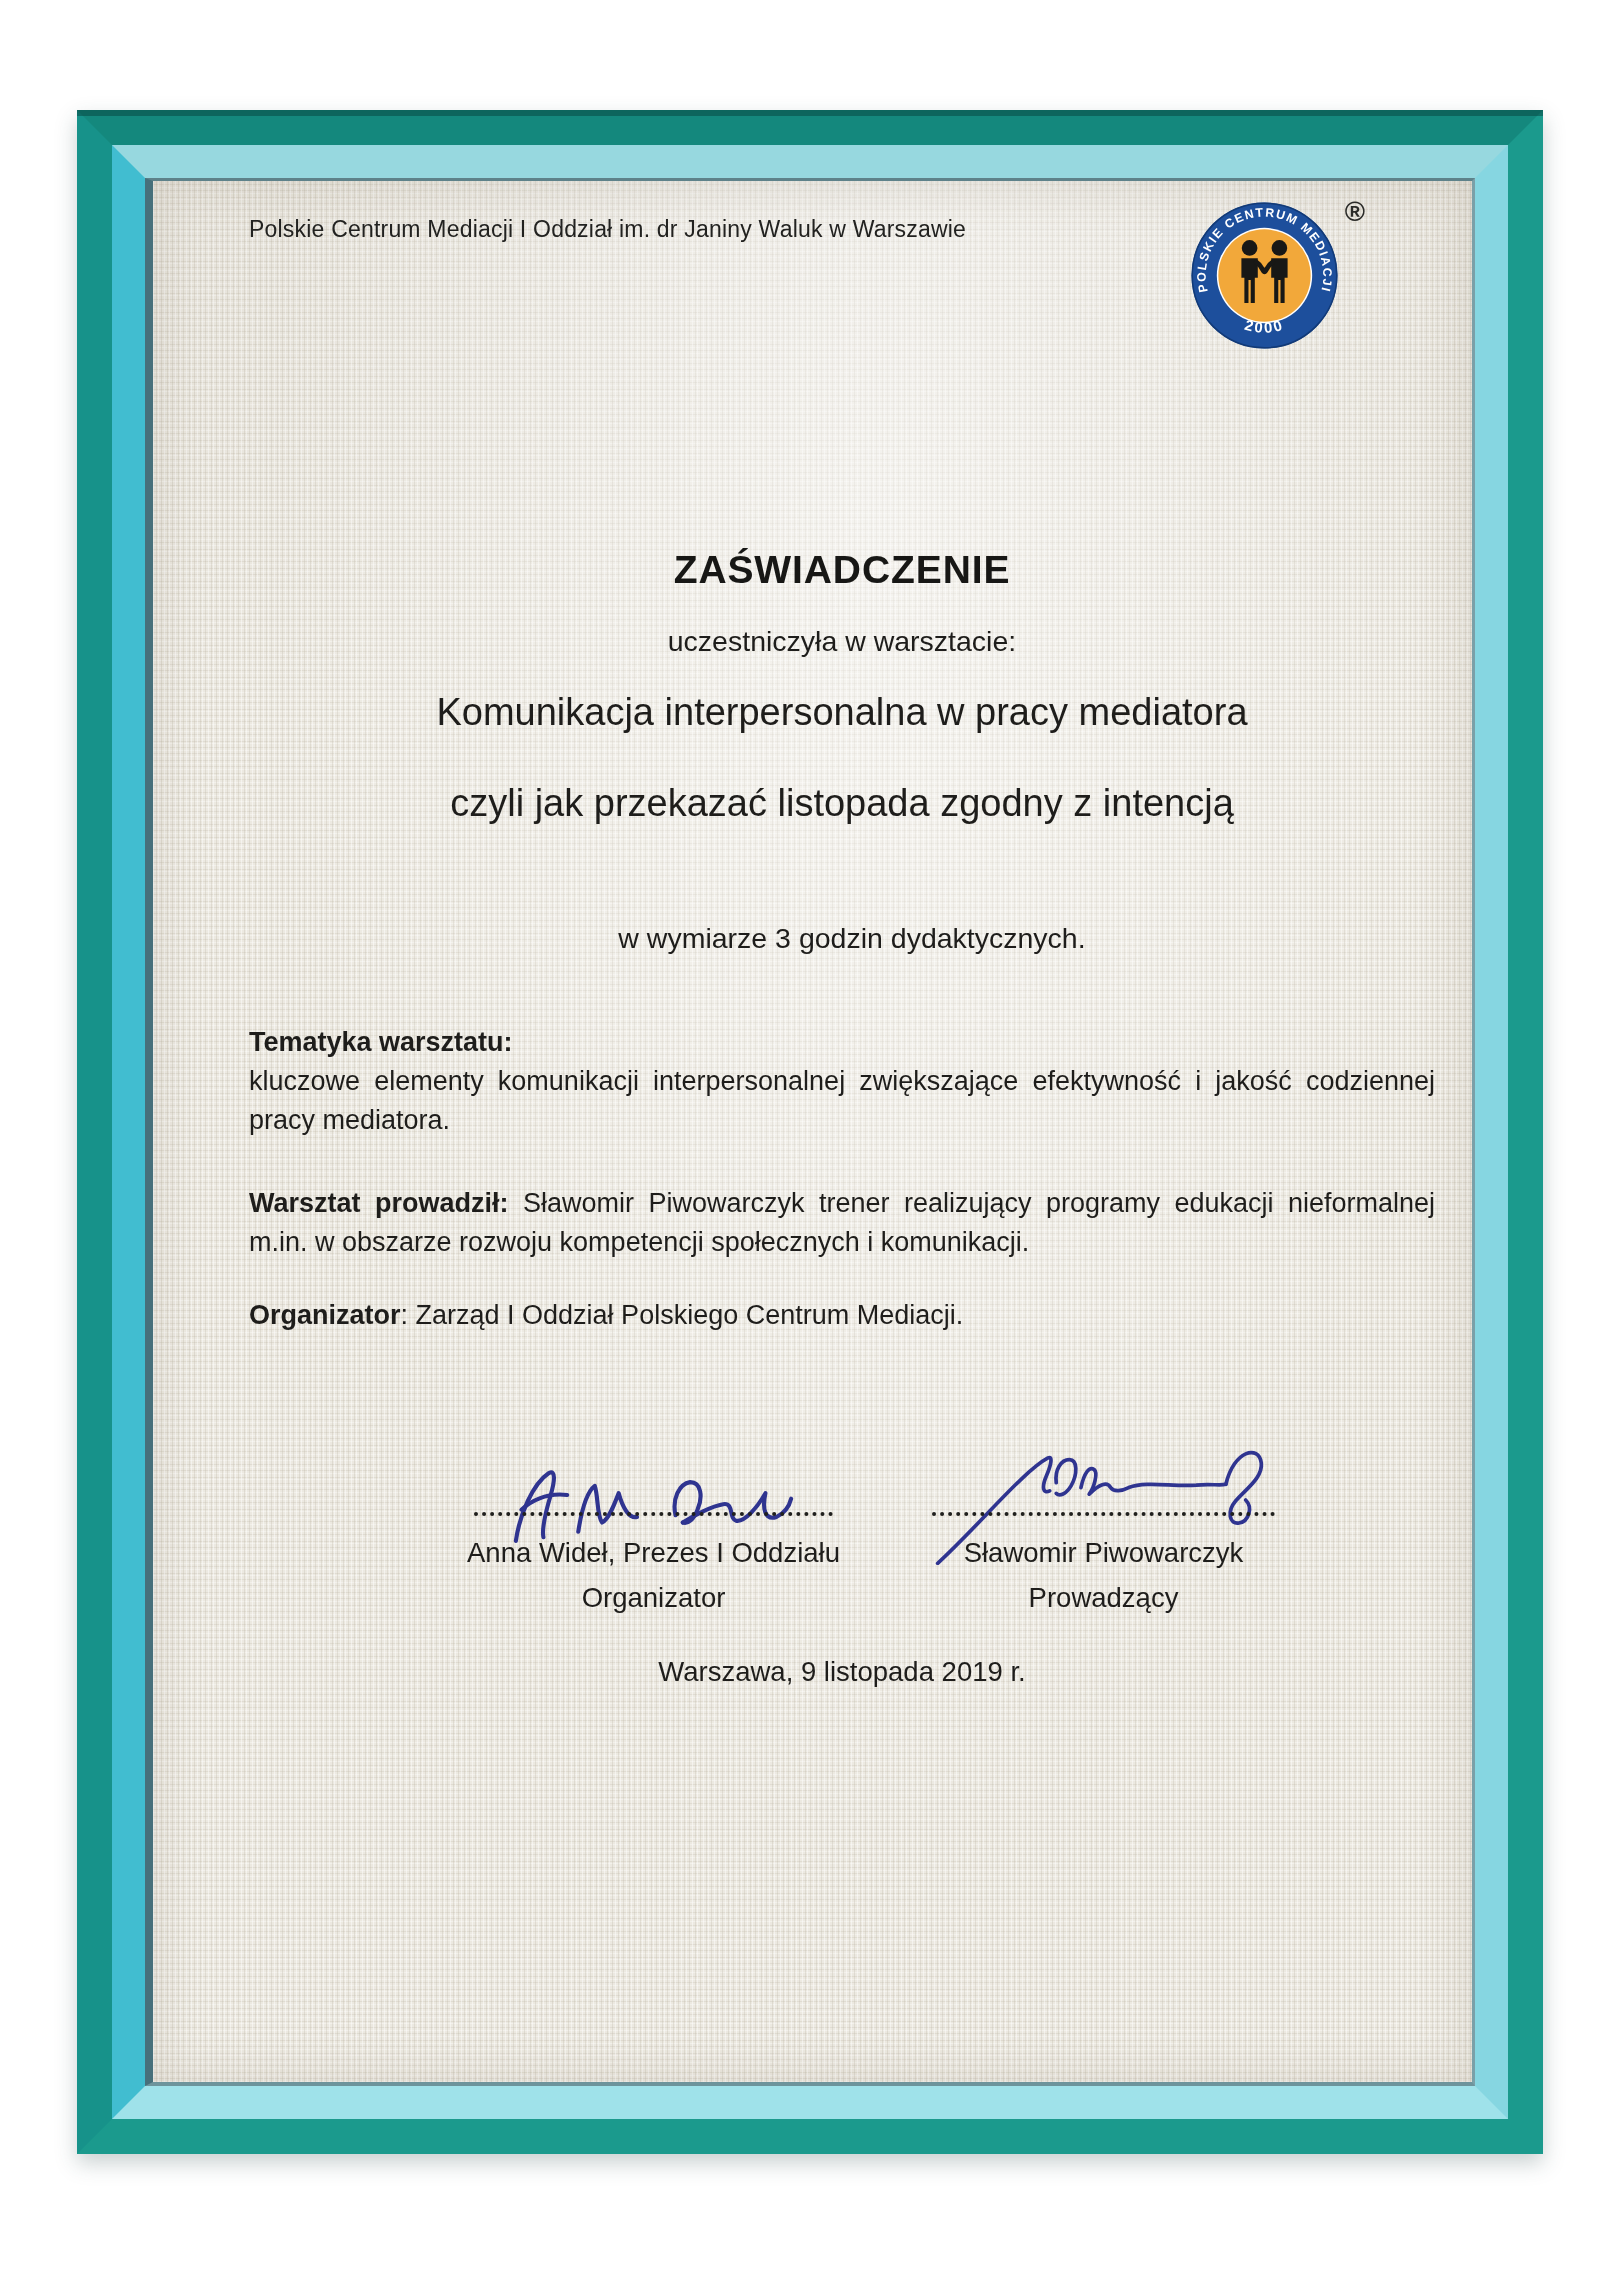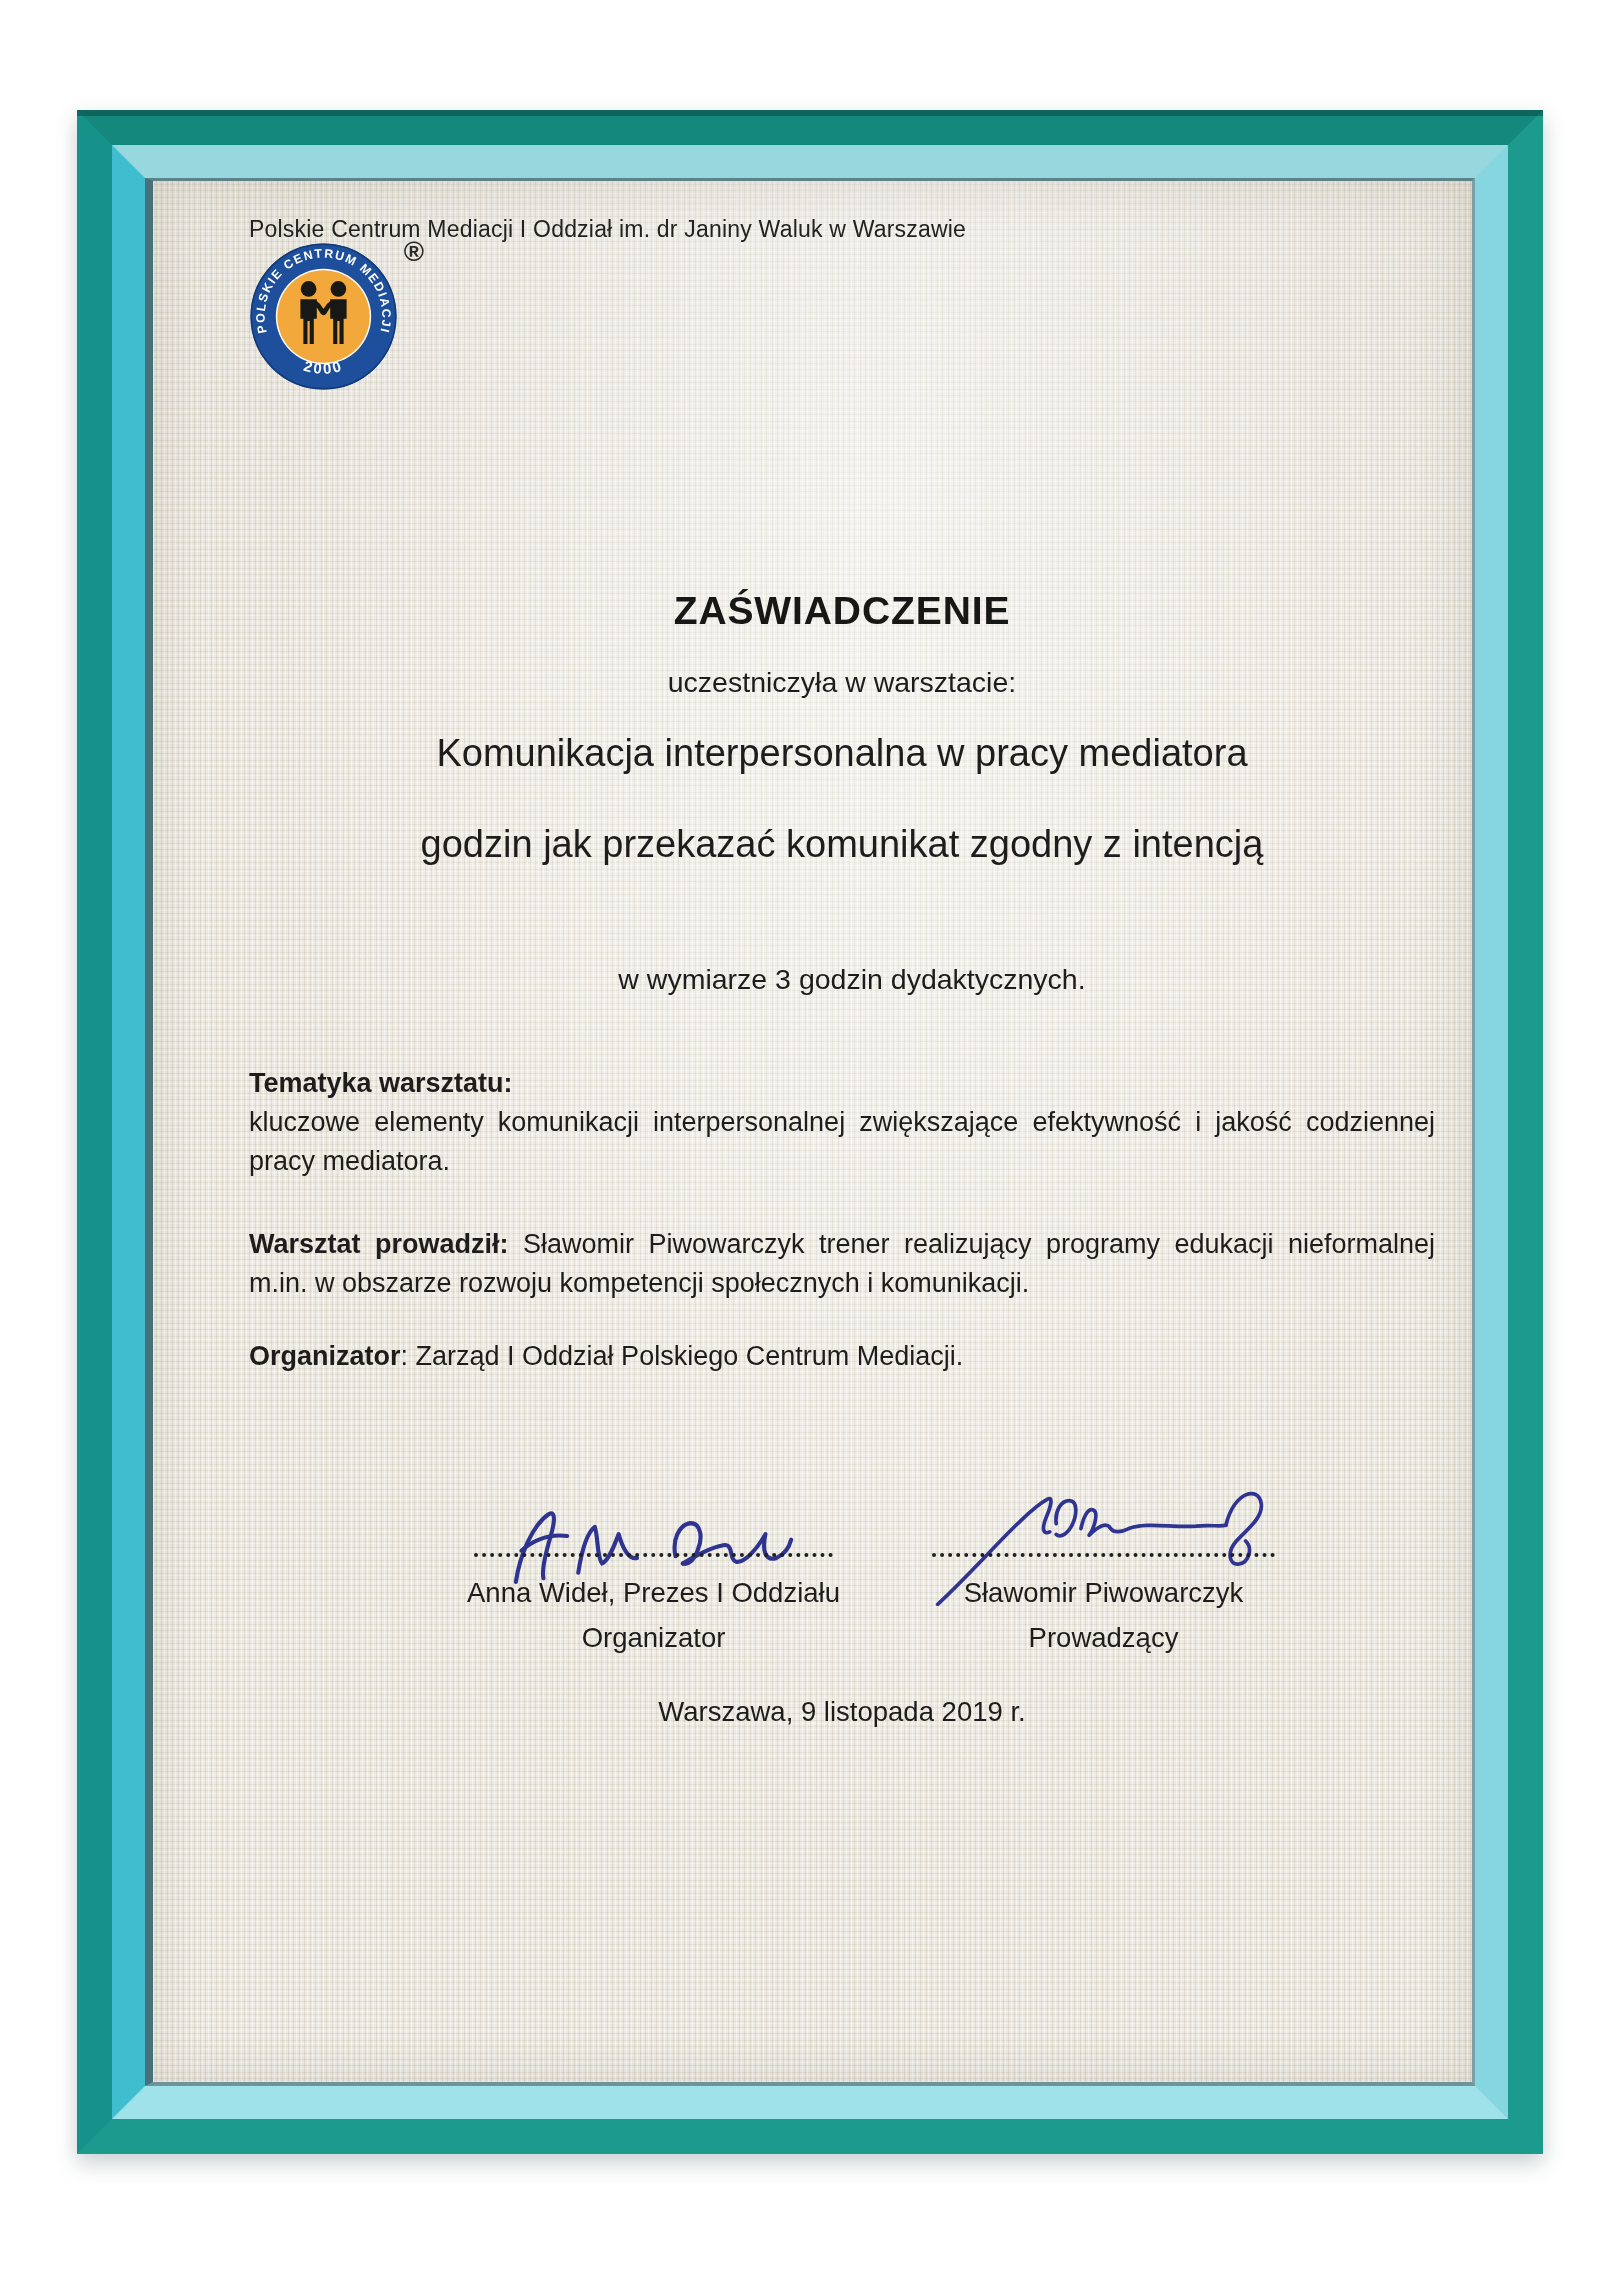--- a/index.html
+++ b/index.html
@@ -45,21 +45,21 @@
     background-image:
       radial-gradient(ellipse at 55% 18%, rgba(255,255,255,0.50), rgba(255,255,255,0) 60%),
       linear-gradient(180deg, rgba(120,110,95,0.05), rgba(255,255,255,0) 28%),
       repeating-linear-gradient(90deg, rgba(255,255,255,0.45) 0 0.9px, rgba(0,0,0,0) 0.9px 2.8px, rgba(190,183,168,0.30) 2.8px 3.7px, rgba(0,0,0,0) 3.7px 5.5px),
       repeating-linear-gradient(0deg, rgba(255,255,255,0.35) 0 0.9px, rgba(0,0,0,0) 0.9px 2.8px, rgba(196,189,174,0.30) 2.8px 3.7px, rgba(0,0,0,0) 3.7px 6.4px);
     box-shadow:inset 0 0 51px rgba(120,110,90,0.18);
     padding:22px 37px 0 96px;
     overflow:hidden;
   }
   
-  .header-row{display:flex;justify-content:space-between;align-items:flex-start;flex-direction:column;}
+  .header-row{display:flex;justify-content:space-between;align-items:flex-start;}
   .org-block{padding-top:13px;line-height:27.5px;}
   .org-name{font-size:23px;color:#222220;letter-spacing:0.2px;}
   .org-sub{font-size:22px;color:#383836;}
   .logo-wrap{position:relative;margin-right:96px;margin-top:-1.8px;flex:0 0 auto;}
   .logo-wrap .reg{
     position:absolute;top:-5.5px;right:-26px;
     font-size:27.5px;color:#2b2b29;font-weight:bold;
   }
   
   .title{
@@ -139,21 +139,21 @@
             </svg>
             <span class="reg">®</span>
           </div>
         </div>
 
         <h1 class="title">ZAŚWIADCZENIE</h1>
 
         <div class="participation">uczestniczyła w warsztacie:</div>
 
         <div class="workshop-l1">Komunikacja interpersonalna w pracy mediatora</div>
-        <div class="workshop-l2">godzin jak przekazać komunikat zgodny z intencją</div>
+        <div class="workshop-l2">czyli jak przekazać listopada zgodny z intencją</div>
 
         <div class="duration">w wymiarze 3 godzin dydaktycznych.</div>
 
         <div class="section-topics">
           <div class="sec-label">Tematyka warsztatu:</div>
           <p class="sec-body">kluczowe elementy komunikacji interpersonalnej zwiększające efektywność i jakość codziennej pracy mediatora.</p>
         </div>
 
         <p class="sec-body para-leader">
           <strong>Warsztat prowadził:</strong>

